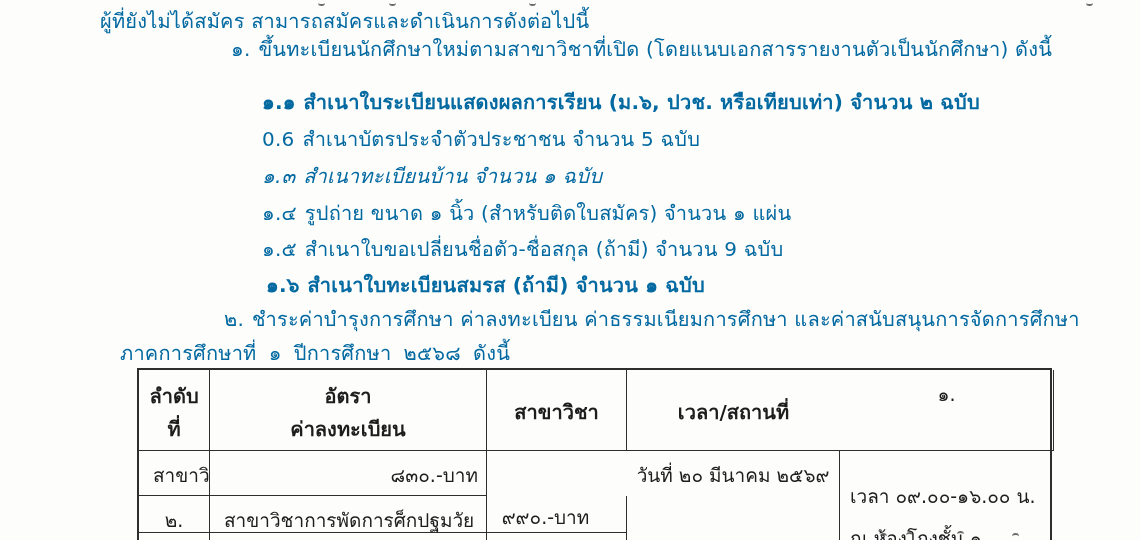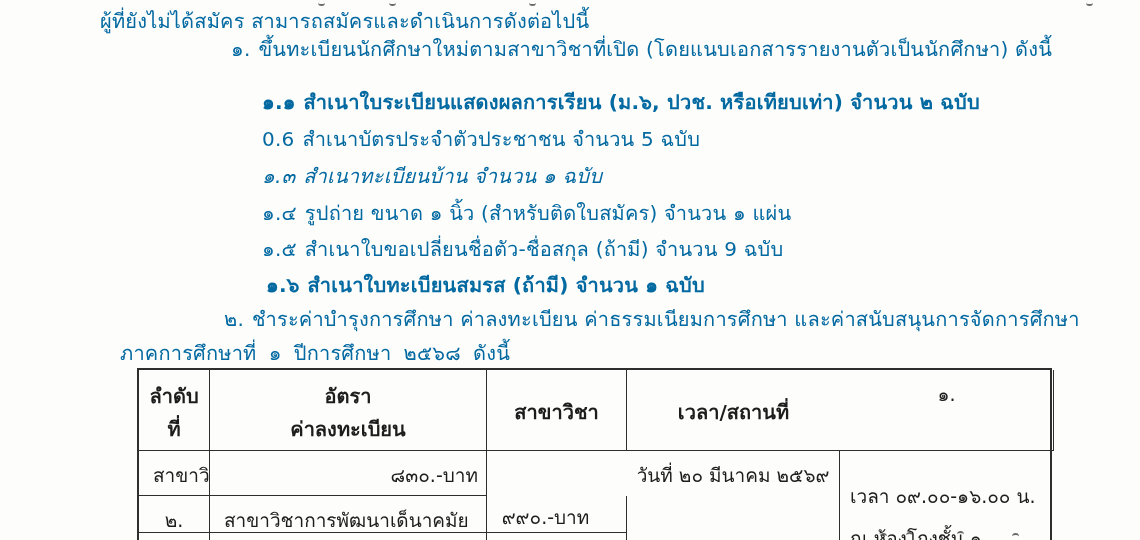--- a/index.html
+++ b/index.html
@@ -117,21 +117,21 @@
     <div class="cell fee1">๘๓๐.-บาท</div>
 
     <div class="cell datecell noline-b">วันที่ ๒๐ มีนาคม ๒๕๖๙</div>
 
     <div class="cell timecell lastcol noline-b">
       <span>เวลา ๐๙.๐๐-๑๖.๐๐ น.</span>
       <span>ณ ห้องโถงชั้น ๑</span>
     </div>
 
     <div class="cell rowno" style="grid-row:3;grid-column:1;">๒.</div>
-    <div class="cell major" style="grid-row:3;grid-column:2;">สาขาวิชาการพัฒนาเด็นาคมัย</div>
+    <div class="cell major" style="grid-row:3;grid-column:2;">สาขาวิชาการพัดการศ็กปฐมวัย</div>
     <div class="cell fee2" style="grid-row:3;grid-column:3;">๙๙๐.-บาท</div>
 
     <div class="cell noline-b" style="grid-row:4;grid-column:1;"></div>
     <div class="cell noline-b" style="grid-row:4;grid-column:2;"></div>
     <div class="cell noline-b" style="grid-row:4;grid-column:3;"></div>
   </div>
 
   <span class="frag bottom-cut" style="left:880px;top:533px;"></span>
   <span class="frag bottom-cut" style="left:906px;top:532px;"></span>
   <span class="frag bottom-cut" style="left:957px;top:531px;"></span>

